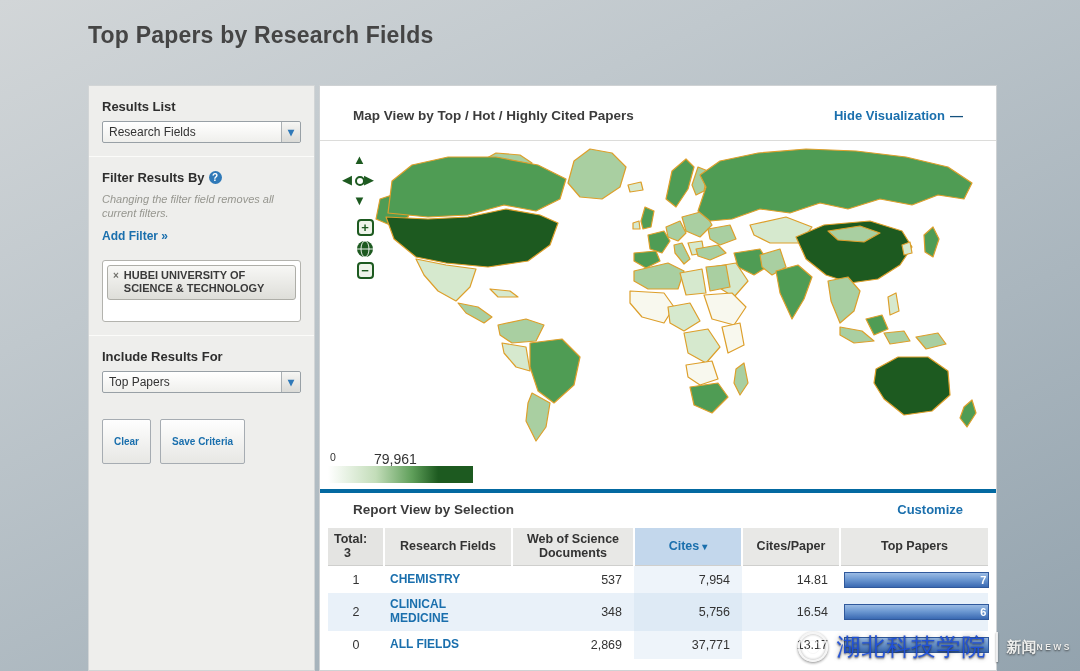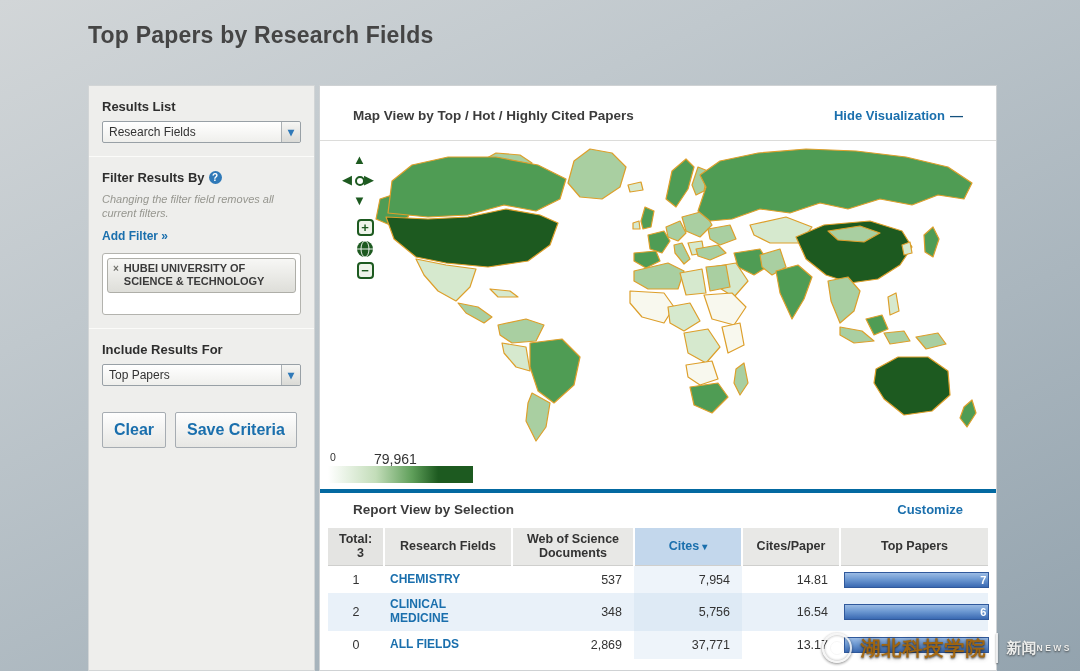--- a/index.html
+++ b/index.html
@@ -36,35 +36,35 @@
     color:#2f79b8; font-weight:700; font-size:12px;
     display:flex; align-items:center; justify-content:center;
   }
   .help-icon{
     display:inline-block; width:13px; height:13px; border-radius:50%;
     background:#2f79b8; color:#fff; font-size:10px; font-weight:700;
     text-align:center; line-height:13px; margin-left:4px; vertical-align:1px; cursor:pointer;
   }
   .sb-note{ font-style:italic; color:#96968f; font-size:11px; line-height:1.3; margin:2px 0 8px; }
   .link{ color:#1a6fad; font-weight:700; text-decoration:none; cursor:pointer; }
-  .add-filter{ display:inline-block; font-size:12px; margin-bottom:10px; }
+  .add-filter{ display:inline-block; font-size:12px; margin-bottom:17px; }
   .filter-box{
     background:#fff; border:1px solid #b3b3ae; border-radius:3px;
     padding:4px; height:62px;
   }
   .filter-tag{
     background:linear-gradient(#f7f7f5,#deded9); border:1px solid #aeaea8; border-radius:3px;
     padding:3px 5px; display:flex; gap:5px; align-items:flex-start;
     font-size:11px; font-weight:700; color:#3a3a3a; line-height:1.25;
   }
   .tag-x{ color:#6f6f6a; font-size:10px; font-weight:700; cursor:pointer; margin-top:1px; }
   .sb-buttons{ margin-top:26px; display:flex; gap:9px; }
   .btn{
     background:linear-gradient(#fefefe,#e7e7e4); border:1px solid #a6acb2; border-radius:2px;
-    color:#1a6fad; font-weight:700; font-size:16px; padding:8px 11px; cursor:pointer;
+    color:#1a6fad; font-weight:700; font-size:10px; padding:16px 11px; cursor:pointer;
     font-family:"Liberation Sans", sans-serif;
   }
 
   
   .main{ width:678px; height:100%; background:#fff; border:1px solid #cfd2d4; display:flex; flex-direction:column; overflow:hidden; }
   .panel-bar{ display:flex; justify-content:space-between; align-items:center; padding:0 33px; }
   .map-header{ height:55px; border-bottom:1px solid #dcdcda; padding-top:4px; }
   .panel-title{ font-size:13.5px; font-weight:700; color:#3c3c3c; }
   .panel-link{ font-size:13px; }
   .hide-dash{ color:#14517e; font-weight:700; margin-left:5px; }
@@ -102,21 +102,21 @@
   .report-header{ height:37px; border-top:4px solid #0369a1; }
 
   .table-wrap{ padding:2px 8px 0; }
   table{ width:100%; border-collapse:collapse; font-size:12.5px; }
   thead th{
     background:#e8e8e6; color:#333; font-weight:700; text-align:center;
     padding:4px 6px; line-height:1.15; vertical-align:middle; cursor:pointer;
     border-bottom:1px solid #cfcfcd;
   }
   thead th + th{ border-left:2px solid #fff; }
-  th.th-total{ text-align:center; cursor:default; background:#e4e4e2; }
+  th.th-total{ text-align:left; cursor:default; background:#e4e4e2; }
   th.th-total .t2{ display:block; padding-left:10px; }
   th.th-cites{ background:#c3d7ec; color:#1a6fad; }
   .sort-ico{ font-size:10px; margin-left:3px; }
   tbody tr:nth-child(even){ background:#e9f1f9; }
   tbody td{ padding:5px 6px; height:28px; vertical-align:middle; }
   td.rank{ text-align:center; color:#333; }
   td.field a{ font-weight:700; font-size:12px; line-height:1.15; display:inline-block; }
   td.num{ text-align:right; padding-right:12px; }
   td.cites-col{ background:rgba(195,215,236,.28); }
   td.bar-cell{ padding:5px 0 5px 4px; }
@@ -132,21 +132,21 @@
   .watermark{
     position:absolute; right:0; bottom:8px; z-index:50; pointer-events:none;
     display:flex; align-items:center; gap:9px; padding-right:8px; opacity:.95;
   }
   .wm-logo{
     width:30px; height:30px; border:2px solid rgba(244,244,244,.9); border-radius:50%;
     box-shadow:0 1px 3px rgba(30,30,30,.55), inset 0 0 3px rgba(30,30,30,.4); position:relative;
   }
   .wm-logo::after{ content:""; position:absolute; inset:6px; border-radius:50%; border:1px solid rgba(244,244,244,.8); }
   .wm-org{
-    font-family:"Liberation Serif", serif; font-size:20px; font-weight:700; color:#a16207;
+    font-family:"Liberation Serif", serif; font-size:24px; font-weight:400; color:#1d4ed8;
     text-shadow:0 1px 2px rgba(25,25,25,.75), 0 0 6px rgba(25,25,25,.4); letter-spacing:1px;
   }
   .wm-divider{ width:2px; height:30px; background:rgba(244,244,244,.92); box-shadow:0 1px 2px rgba(25,25,25,.5); }
   .wm-right{ display:flex; align-items:center; color:#f2f2f0; text-shadow:0 1px 2px rgba(25,25,25,.75); }
   .wm-news-cn{ font-size:15px; font-weight:700; }
   .wm-news-en{ font-size:8.5px; letter-spacing:2.5px; font-weight:700; }
 
   
   .c-dark{ fill:#1d5a20; } .c-med{ fill:#4f9c54; } .c-light{ fill:#a9cfa1; }
   .c-pale{ fill:#d6e9ce; } .c-white{ fill:#f8f8ee; }

